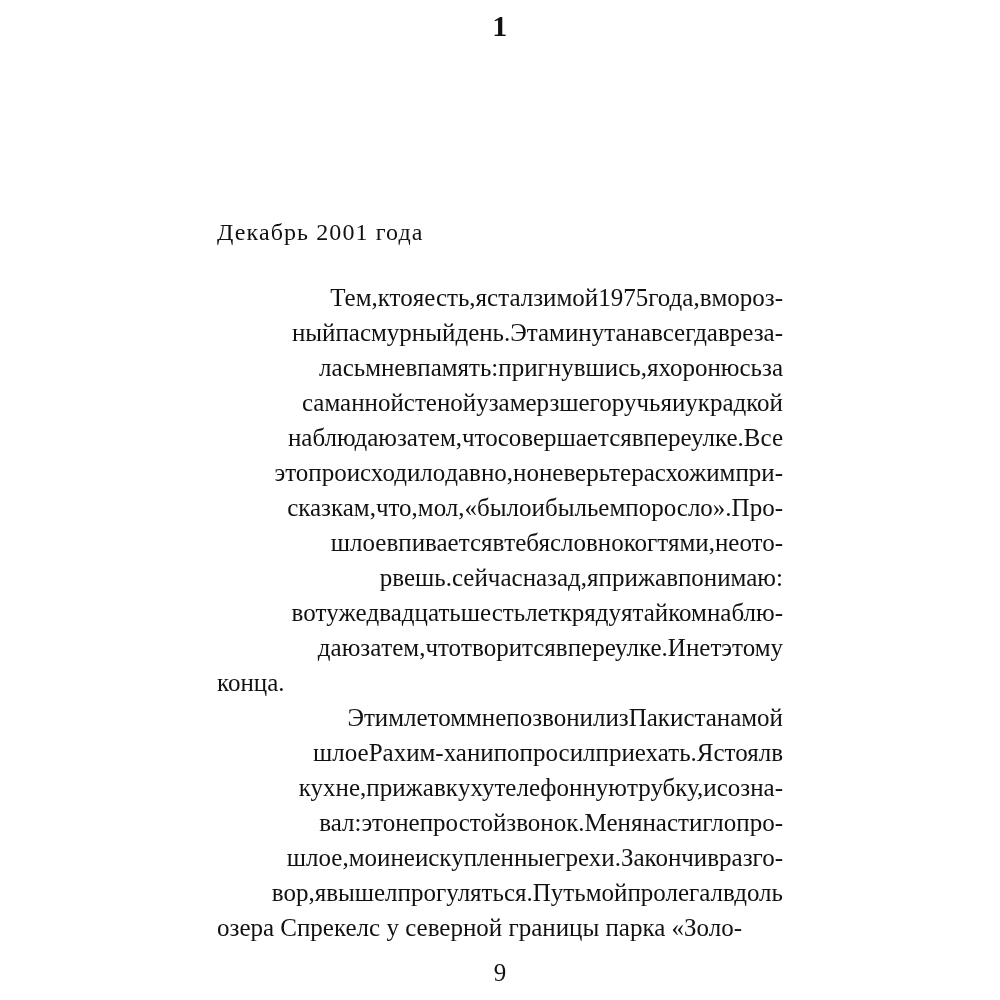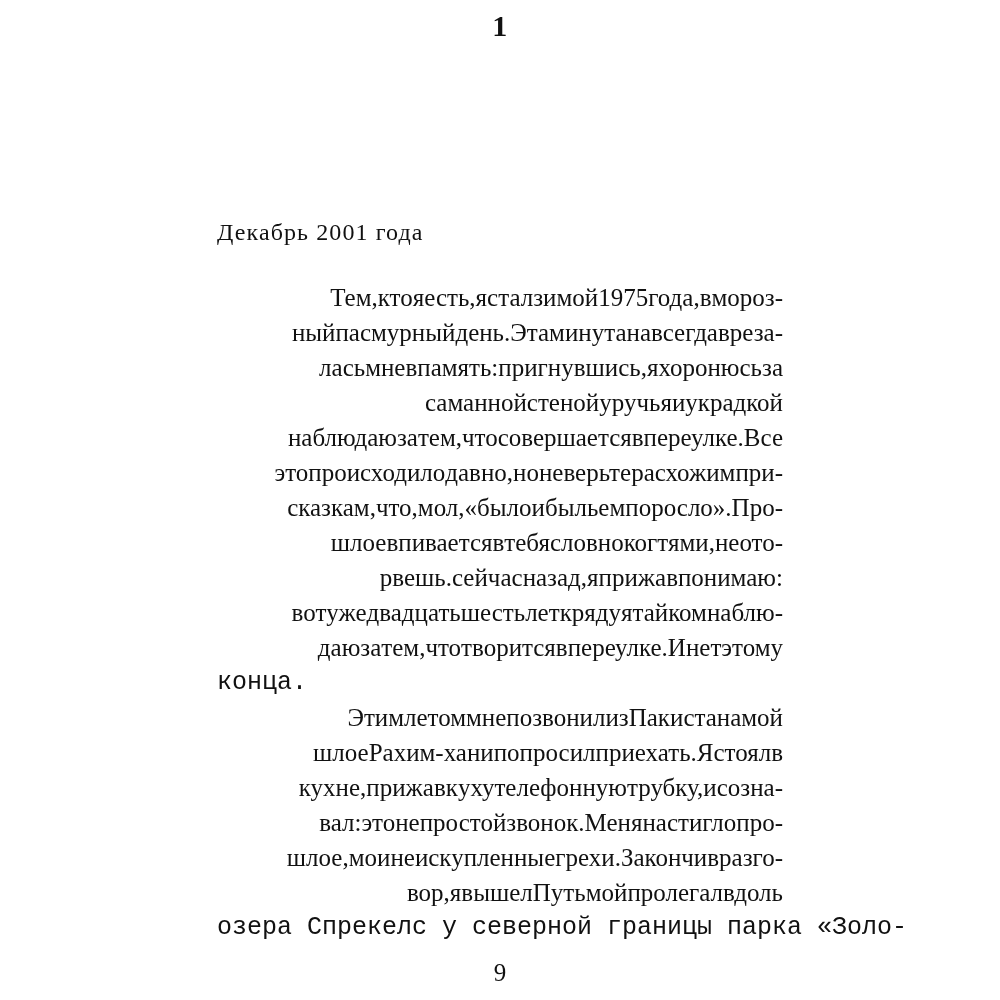--- a/index.html
+++ b/index.html
@@ -85,21 +85,20 @@
   .tline.indent {
     padding-left: 32px;
     width: 534px;
   }
   .tline.indent.justify > .w:first-child {
     margin-left: 0;
   }
   
   .tline.last {
     display: block;
-    font-family: Liberation Mono, monospace;
   }
 
   
   .page-number {
     position: absolute;
     bottom: 12px;
     left: 0;
     width: 1000px;
     text-align: center;
     font-size: 25px;
@@ -147,20 +146,21 @@
           <span class="w">память:</span>
           <span class="w">пригнувшись,</span>
           <span class="w">я</span>
           <span class="w">хоронюсь</span>
           <span class="w">за</span>
         </div>
         <div class="tline justify">
           <span class="w">саманной</span>
           <span class="w">стеной</span>
           <span class="w">у</span>
+          <span class="w">замерзшего</span>
           <span class="w">ручья</span>
           <span class="w">и</span>
           <span class="w">украдкой</span>
         </div>
         <div class="tline justify">
           <span class="w">наблюдаю</span>
           <span class="w">за</span>
           <span class="w">тем,</span>
           <span class="w">что</span>
           <span class="w">совершается</span>
@@ -274,20 +274,21 @@
           <span class="w">мои</span>
           <span class="w">неискупленные</span>
           <span class="w">грехи.</span>
           <span class="w">Закончив</span>
           <span class="w">разго-</span>
         </div>
         <div class="tline justify">
           <span class="w">вор,</span>
           <span class="w">я</span>
           <span class="w">вышел</span>
+          <span class="w">прогуляться.</span>
           <span class="w">Путь</span>
           <span class="w">мой</span>
           <span class="w">пролегал</span>
           <span class="w">вдоль</span>
         </div>
         <div class="tline last">озера Спрекелс у северной границы парка «Золо-</div>
       </div>
 
   </div>
 

